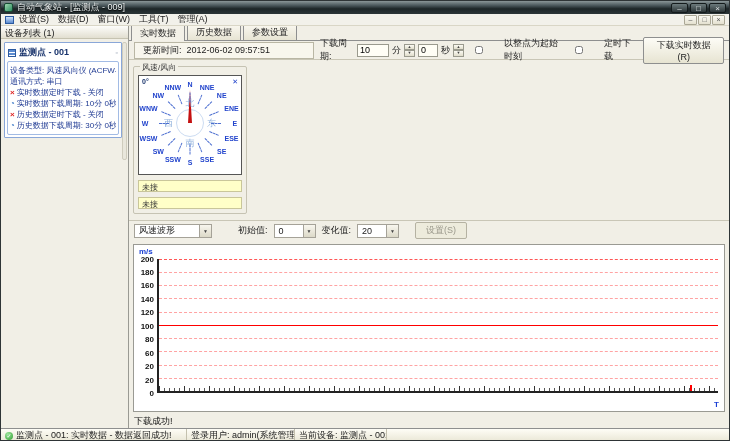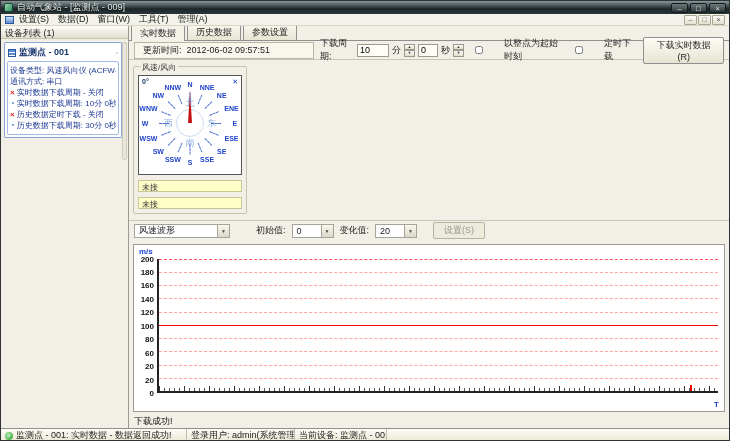--- a/index.html
+++ b/index.html
@@ -64,21 +64,21 @@
   .card { position:absolute; transform:translate(-50%,-50%); font-size:9px; color:#8fb0dc; }
   .dir { position:absolute; transform:translate(-50%,-50%); font-size:7px; font-weight:bold; color:#2244cc; }
   .ctick { position:absolute; left:50%; top:48%; width:10px; height:0; border-top:1px dashed #4d6fd0; transform-origin:0 50%; transform:rotate(var(--a)) translateX(21px); }
   .value-field { width:104px; height:12px; margin-top:5px; background:#ffffc8; border:1px solid #c9c69a; font-size:8px; color:#333; padding:1px 0 0 3px; }
 
   
   .controls-row { height:21px; display:flex; align-items:center; gap:6px; padding:0 5px; margin-top:6px; border-top:1px solid #c9c6b6; font-size:9px; color:#222; }
   .dd { display:inline-flex; align-items:center; height:14px; border:1px solid #a5a298; background:#fff; flex:none; }
   .dd .dd-text { padding:0 4px; flex:1; }
   .dd .dd-arrow { width:12px; align-self:stretch; background:linear-gradient(#f8f6ee,#dcd9c8); border-left:1px solid #a5a298; font-size:5px; line-height:12px; text-align:center; color:#444; }
-  .dd.w75 { width:96px; } .dd.w42 { width:42px; }
+  .dd.w75 { width:78px; } .dd.w42 { width:42px; }
   .btn.disabled { color:#9a988b; background:#edebdc; border-color:#b5b2a2; margin-left:10px; }
 
   
   .chart-box { margin:3px 4px 0 4px; height:172px; background:#fff; border:1px solid #9a9a93; position:relative; }
   .ylabel { position:absolute; left:5px; top:2px; font-size:8px; font-weight:bold; color:#1a3fd4; }
   .xlabel { position:absolute; right:5px; bottom:2px; font-size:8px; font-weight:bold; color:#1a3fd4; }
   .ytick-gutter { position:absolute; left:2px; top:14px; bottom:18px; width:19px; }
   .ytick { position:absolute; right:1px; transform:translateY(-50%); font-size:8px; font-weight:bold; color:#111; }
   .plot { position:absolute; left:23px; top:14px; right:6px; bottom:18px; border-left:2px solid #222; border-bottom:2px solid #222; }
   .gridline { position:absolute; left:0; right:0; height:0; border-top:1px dashed #ffa3a3; }
@@ -135,21 +135,21 @@
         </div>
         <div class="device-info">
           <div class="info-line">
             <span>设备类型: 风速风向仪 (ACFW-4)</span>
           </div>
           <div class="info-line">
             <span>通讯方式: 串口</span>
           </div>
           <div class="info-line">
             <span class="ic-x">×</span>
-            <span>实时数据下载周期 - 关闭</span>
+            <span>实时数据定时下载 - 关闭</span>
           </div>
           <div class="info-line">
             <span class="ic-clock">◔</span>
             <span>实时数据下载周期:  10分 0秒</span>
           </div>
           <div class="info-line">
             <span class="ic-x">×</span>
             <span>历史数据定时下载 - 关闭</span>
           </div>
           <div class="info-line">

